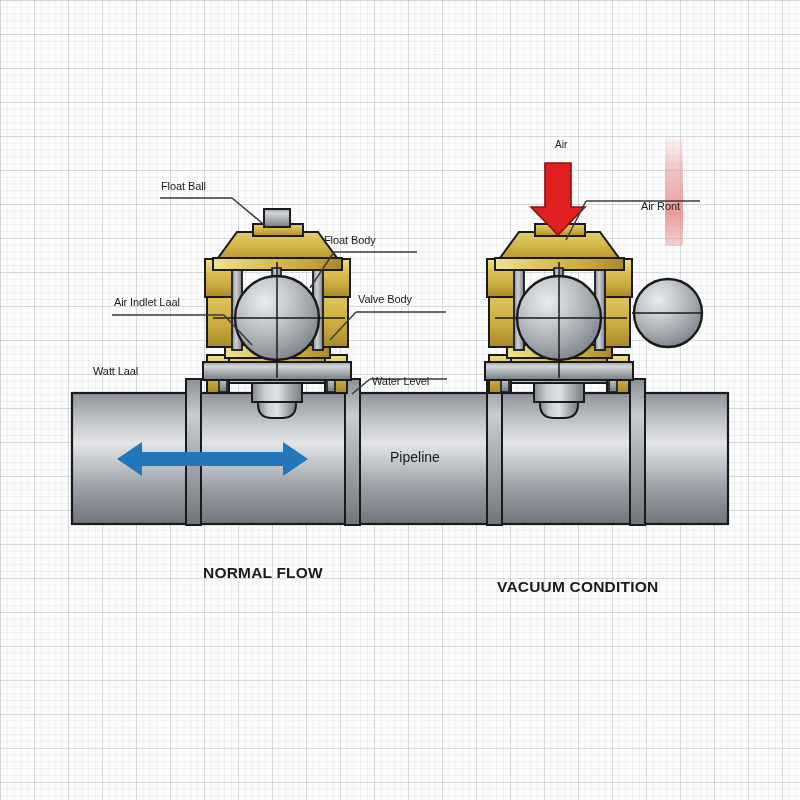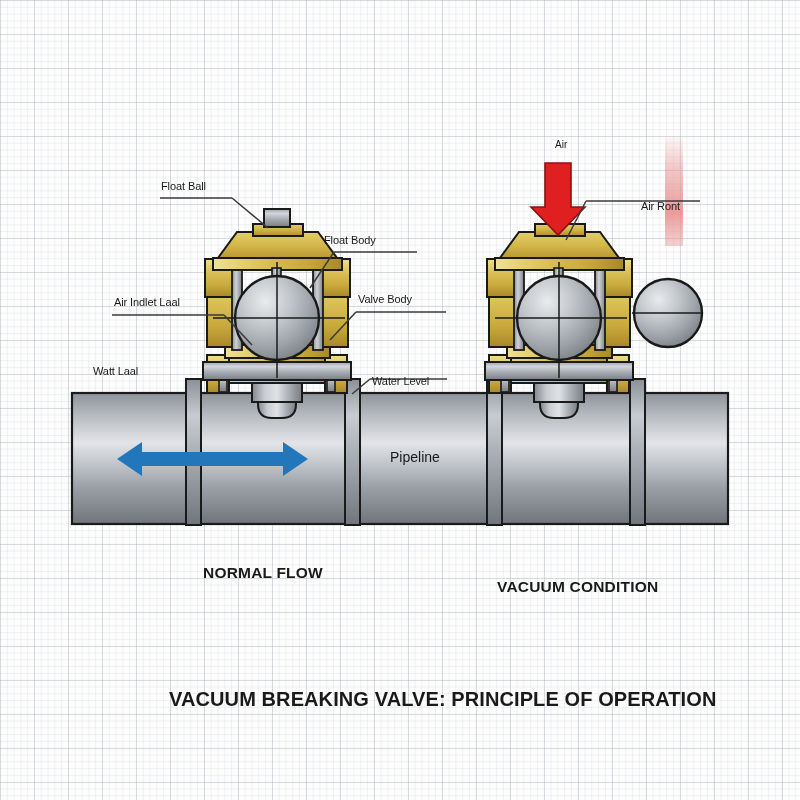--- a/index.html
+++ b/index.html
@@ -266,15 +266,14 @@
   <div class="lbl lbl-pipeline" style="left:376px; top:450px;">Pipeline</div>
 
   <div class="lbl lbl-air" style="left:546px; top:140px;">Air</div>
 
   <div class="lbl lbl-callout" style="left:641px; top:181px;margin-top:20px;">Air Ront</div>
 
   <div class="lbl caption" style="left:203px; top:565px;">NORMAL FLOW</div>
 
   <div class="lbl caption" style="left:497px; top:579px;">VACUUM CONDITION</div>
 
-  <div class="lbl title" style="left:169px; top:689px;">VACUUM BREAKING VALVE: PRINCIPLE OF OPERATION</div>
 
 </div>
 
 </body></html>

